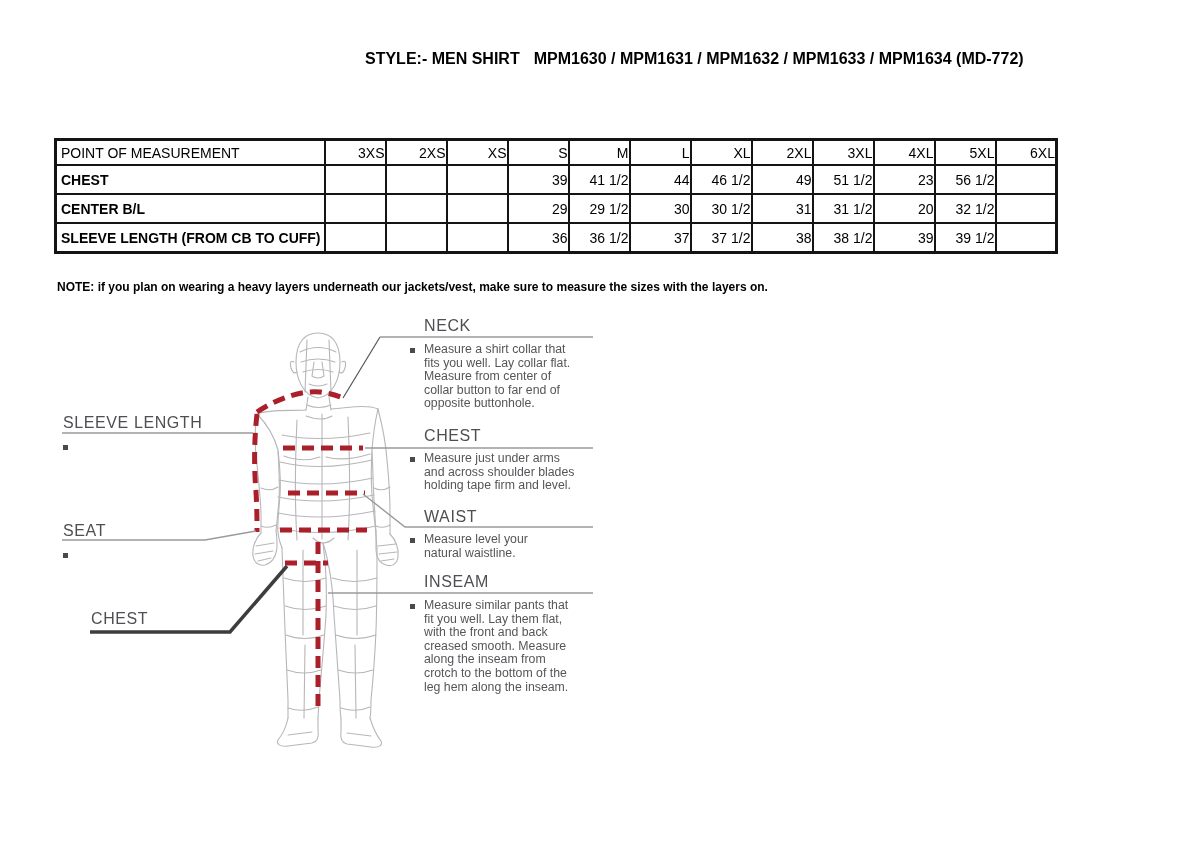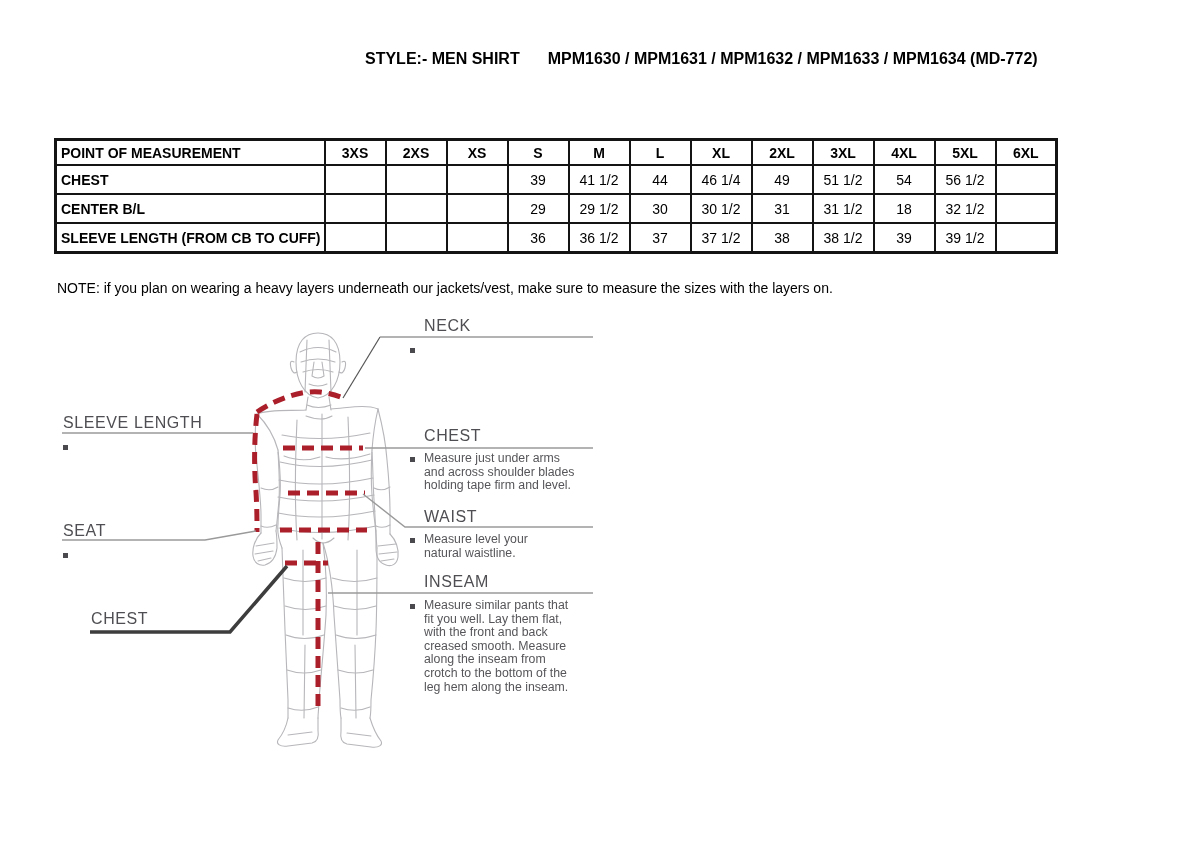--- a/index.html
+++ b/index.html
@@ -2,32 +2,32 @@
 <html style="--measure-line: #ab1f2b; --body-outline: #b7b7bb; --leader-line: #9a9a9a; --thigh-leader: #3d3d3d; --heading: #4f4f53; --text: #56565a; --table-border: #141414;"><head>
 <meta charset="utf-8">
 <style>
   html,body{margin:0;padding:0}
   body{
     width:1200px;height:845px;background:#ffffff;position:relative;
     font-family:"Liberation Sans",sans-serif;color:#000;overflow:hidden;
   }
   
   .title{position:absolute;left:365px;top:50px;font-size:16px;font-weight:bold;white-space:nowrap}
-  .title .models{margin-left:28px}
+  .title .models{margin-left:14px}
   
   table.size{position:absolute;left:54px;top:138px;border-collapse:collapse;table-layout:fixed;
     width:1001px;border:3px solid var(--table-border)}
-  .size th,.size td{border:2px solid var(--table-border);font-size:14px;text-align:center;
+  .size th,.size td{border:2px solid var(--table-border);font-size:14px;text-align:right;
     padding:0;white-space:nowrap;overflow:hidden}
-  .size thead th{height:23px;font-weight:bold}
+  .size thead th{height:23px;font-weight:normal}
   .size tbody td{height:27px}
   .size thead th:first-child{text-align:left;padding-left:4px}
   .size td.rowlabel{text-align:left;padding-left:4px;font-weight:bold}
   
-  .note{position:absolute;left:57px;top:280px;font-size:14px;font-weight:normal;white-space:nowrap}
+  .note{position:absolute;left:57px;top:280px;font-size:12px;font-weight:bold;white-space:nowrap}
   
   #diagram{position:absolute;left:60px;top:310px;width:580px;height:480px}
   #figure-svg{position:absolute;left:0;top:0}
   .glabel{position:absolute;font-size:16px;letter-spacing:.6px;color:var(--heading);white-space:nowrap}
   .gdesc{position:absolute;font-size:12.3px;line-height:13.6px;color:var(--text);white-space:pre-line;width:200px}
   .bullet{position:absolute;width:5px;height:5px;background:#4a4a4e}
   
   .lbl-neck{left:364px;top:7px}      .dsc-neck{left:364px;top:33px}    .bu-neck{left:350px;top:38px}
   .lbl-sleeve{left:3px;top:104px}    .dsc-sleeve{left:17px;top:130px}  .bu-sleeve{left:3px;top:135px}
   .lbl-chest{left:364px;top:117px}   .dsc-chest{left:364px;top:142px}  .bu-chest{left:350px;top:147px}
@@ -84,39 +84,39 @@
     </thead>
   <tbody>
       <tr>
         <td class="rowlabel">CHEST</td>
         <td></td>
         <td></td>
         <td></td>
         <td>39</td>
         <td>41 1/2</td>
         <td>44</td>
-        <td>46 1/4</td>
+        <td>46 1/2</td>
         <td>49</td>
         <td>51 1/2</td>
-        <td>54</td>
+        <td>23</td>
         <td>56 1/2</td>
         <td></td>
       </tr>
       <tr>
         <td class="rowlabel">CENTER B/L</td>
         <td></td>
         <td></td>
         <td></td>
         <td>29</td>
         <td>29 1/2</td>
         <td>30</td>
         <td>30 1/2</td>
         <td>31</td>
         <td>31 1/2</td>
-        <td>18</td>
+        <td>20</td>
         <td>32 1/2</td>
         <td></td>
       </tr>
       <tr>
         <td class="rowlabel">SLEEVE LENGTH (FROM CB TO CUFF)</td>
         <td></td>
         <td></td>
         <td></td>
         <td>36</td>
         <td>36 1/2</td>
@@ -218,20 +218,25 @@
       <path class="ldr" d="M303,184 L345,217 H533"></path>
       <path class="ldr" d="M268,283 H533"></path>
       <path class="ldr" d="M2,123 H193"></path>
       <path class="ldr" d="M2,230 H145 L196,221"></path>
       <path class="thl" d="M30,322 H170 L227,256"></path>
     </g>
   </svg>
 
   <div class="glabel lbl-neck">NECK</div>
   <span class="bullet bu-neck"></span>
+  <div class="gdesc dsc-neck">Measure a shirt collar that
+fits you well. Lay collar flat.
+Measure from center of
+collar button to far end of
+opposite buttonhole.</div>
 
   <div class="glabel lbl-sleeve">SLEEVE LENGTH</div>
   <span class="bullet bu-sleeve"></span>
 
   <div class="glabel lbl-chest">CHEST</div>
   <span class="bullet bu-chest"></span>
   <div class="gdesc dsc-chest">Measure just under arms
 and across shoulder blades
 holding tape firm and level.</div>
 

